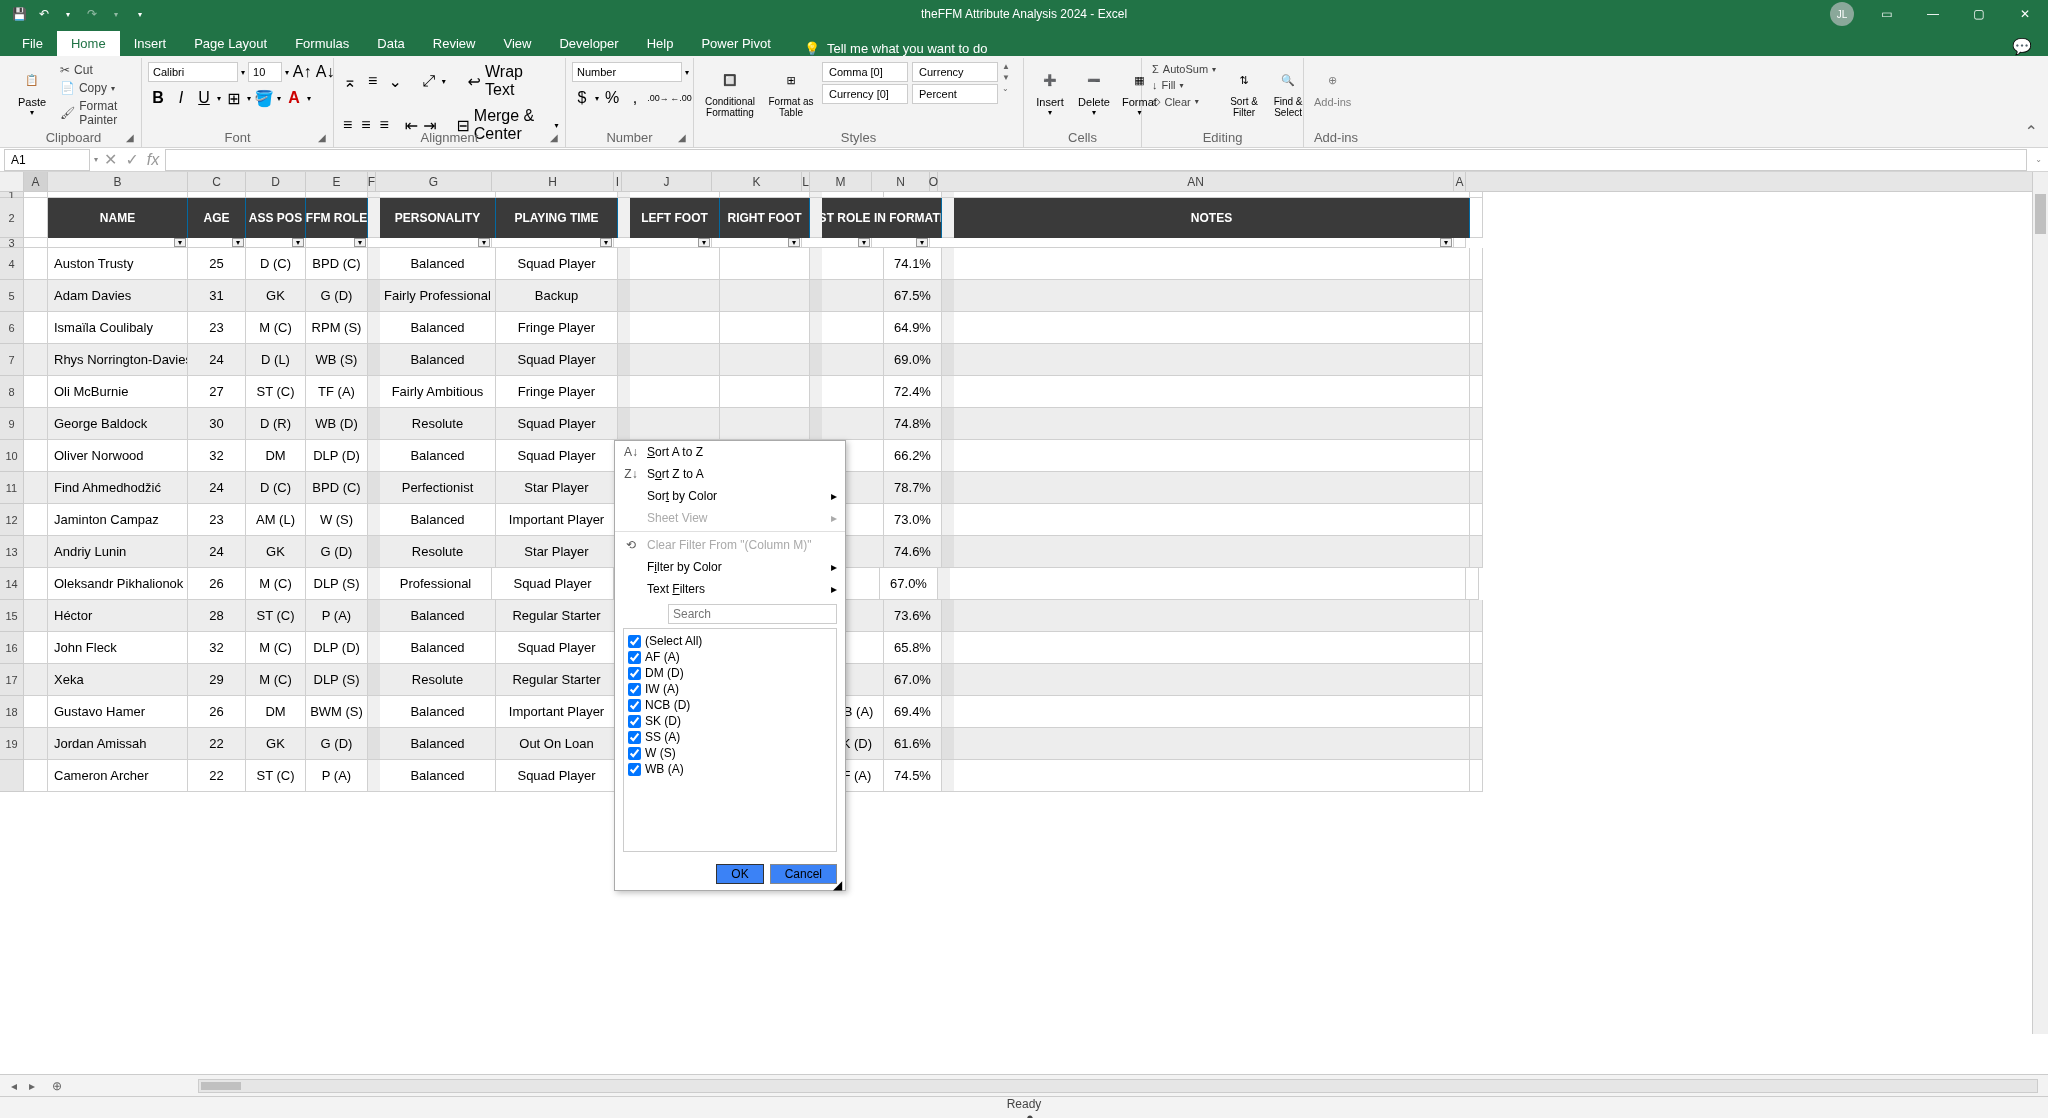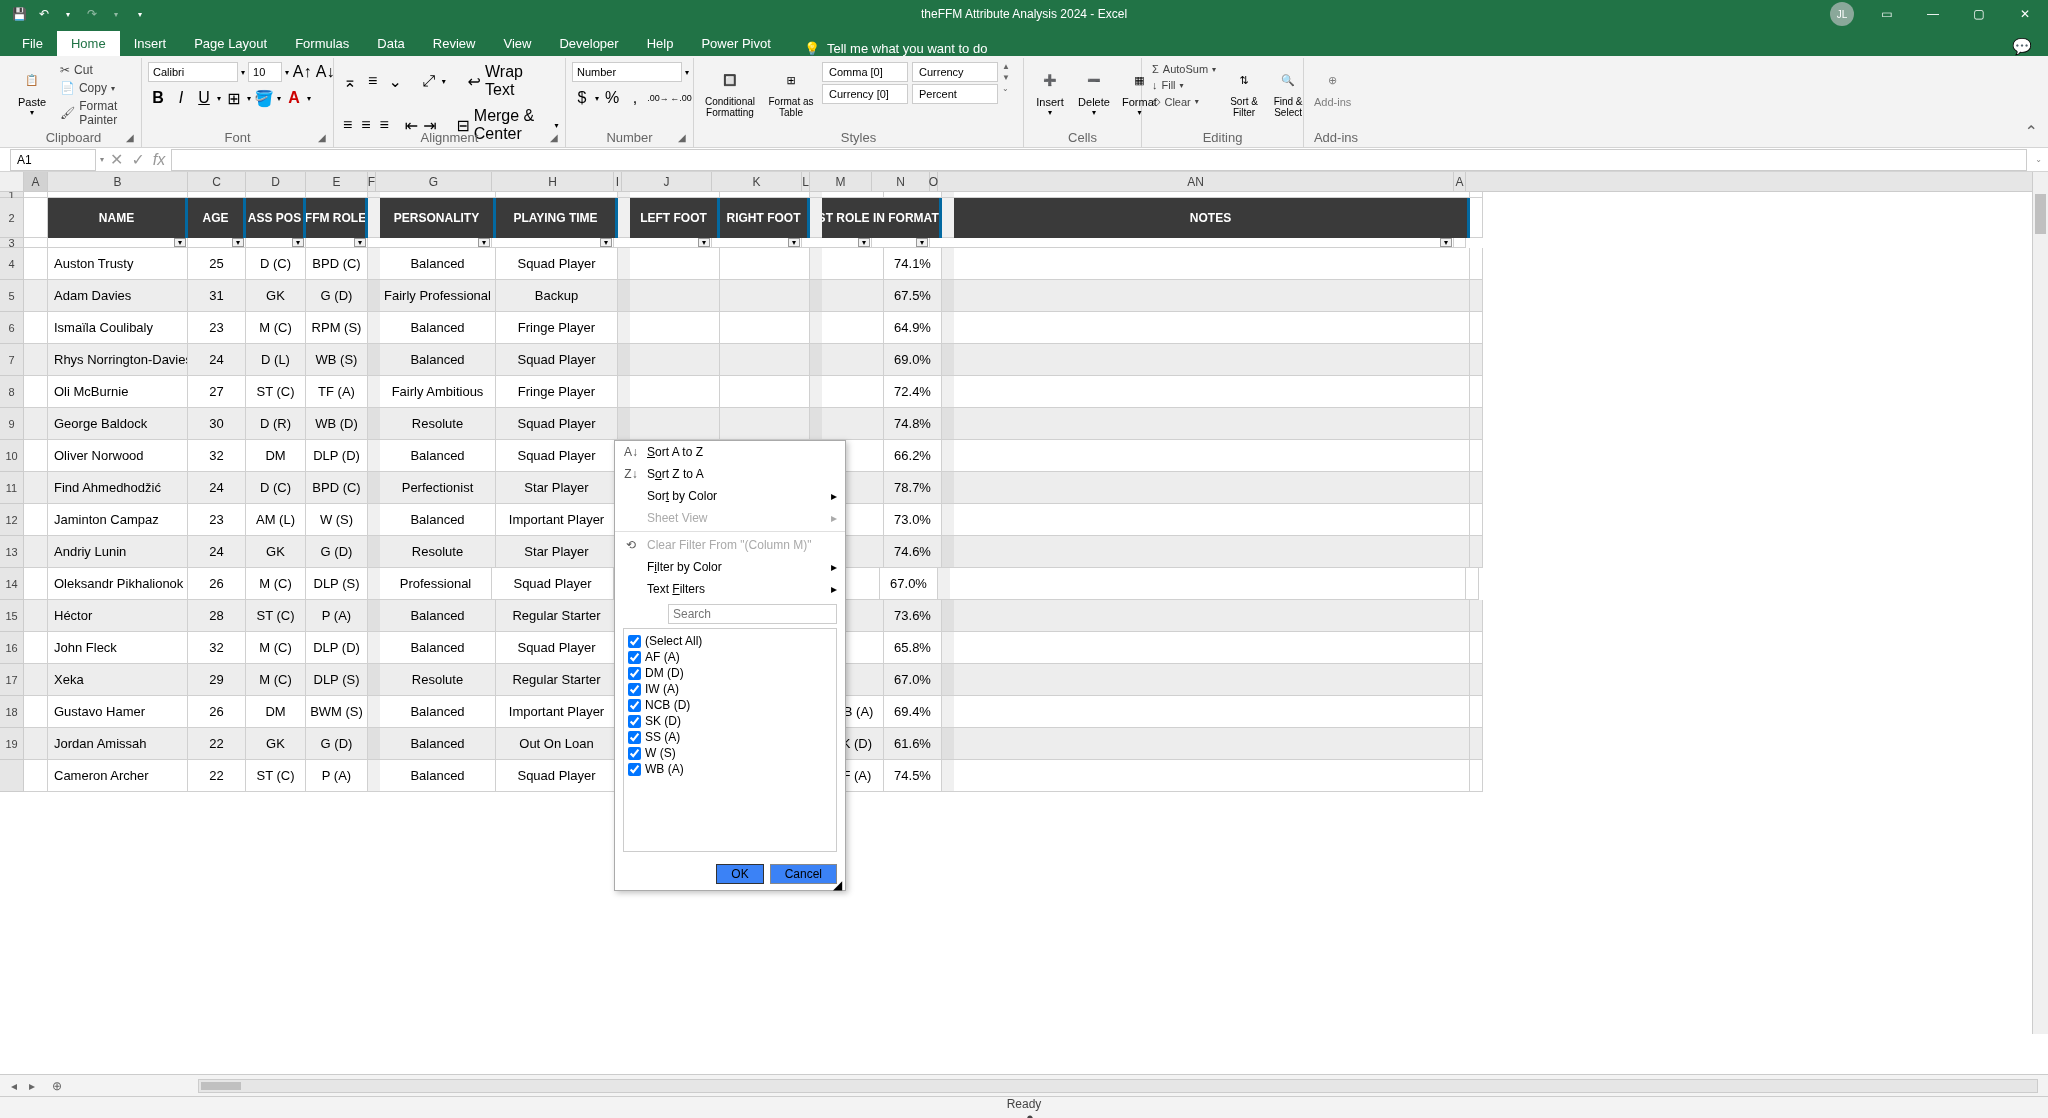--- a/index.html
+++ b/index.html
@@ -34,39 +34,39 @@
 .font-name-box { background:#fff; border:1px solid #ccc; width:90px; height:20px; font-size:11px; padding:0 4px; display:flex; align-items:center; }
 .font-size-box { background:#fff; border:1px solid #ccc; width:34px; height:20px; font-size:11px; padding:0 4px; display:flex; align-items:center; }
 .rb-btn { width: 20px; height: 20px; display:flex; align-items:center; justify-content:center; cursor:pointer; border:1px solid transparent;}
 .dropdown-box { background:#fff; border:1px solid #ccc; height:20px; width:110px; font-size:11px; padding:0 4px; display:flex; align-items:center; }
 .style-gallery { display:flex; flex-direction:column; gap:2px; }
 .style-item { border:1px solid #ccc; background:#fff; width:86px; height:20px; font-size:11px; display:flex; align-items:center; padding:0 6px; cursor:pointer;}
 .dialog-launcher { position:absolute; bottom:3px; right:3px; width:12px; height:12px; font-size:10px; color:#666; cursor:pointer;}
 .collapse-ribbon{position:absolute; right:10px; bottom:6px; cursor:pointer; color:#666;}
 
 
-.formula-bar { height: 24px; display: flex; align-items: center; border-bottom: 1px solid #d4d4d4; background:#fff;padding-left:6px; }
+.formula-bar { height: 24px; display: flex; align-items: center; border-bottom: 1px solid #d4d4d4; background:#fff; }
 .name-box { width: 86px; height: 22px; border: 1px solid #ccc; margin: 0 4px; padding: 0 6px; font-size: 12px; display:flex; align-items:center; }
 .fx-area { display:flex; align-items:center; gap:8px; padding:0 6px; color:#999; }
 .formula-input { flex:1; height:22px; border:1px solid #ccc; margin-right:8px; padding:0 4px; }
 
 
 .col-headers { display: flex; height: 20px; background: #e6e6e6; border-bottom: 1px solid #ccc; font-size: 12px; position:relative;}
 .select-all-corner { width: 24px; border-right:1px solid #ccc; background:#f0f0f0; }
 .col-hdr { border-right: 1px solid #ccc; display:flex; align-items:center; justify-content:center; color:#444; }
 .col-hdr.active { background:#d2d2d2; }
 .vscroll-top{position:absolute; right:0; width:16px; height:20px; background:#f0f0f0; border-left:1px solid #ccc;}
 
 
 .grid-area { position: relative; height: 842px; overflow: hidden; }
 .grid-rows { position: absolute; left: 0; top: 0; right: 16px; }
 .row { display: flex; height: 32px; }
 .row-hdr { width: 24px; background: #e6e6e6; border-right:1px solid #ccc; border-bottom:1px solid #ccc; display:flex; align-items:center; justify-content:center; font-size:11px; color:#444;}
 .cell { border-right: 1px solid #d0d0d0; border-bottom: 1px solid #d0d0d0; display:flex; align-items:center; padding:0 6px; font-size: 13px; overflow:hidden; white-space:nowrap; }
-.hdr-cell { background: #3a3a3a; color: #fff; font-weight: 600; justify-content: center; font-size:12px; text-align:right; line-height:1.2; border-right:3px solid #0369a1; border-bottom:none;}
+.hdr-cell { background: #3a3a3a; color: #fff; font-weight: 600; justify-content: center; font-size:12px; text-align:right; line-height:1.2; border-right:1px solid #0369a1; border-bottom:none;}
 .center { justify-content: center; }
 .separator-col { background: #f0f0f0; border-right:none; border-bottom:1px solid #d0d0d0;}
 .gray-row .cell{ background:#ededed;}
 .gray-row .separator-col{background:#e0e0e0;}
 .filter-row { height: 10px; }
 .filter-row .cell{ background:#fff; padding:0; position:relative;}
 .filter-arrow{ position:absolute; right:1px; top:0; width:12px; height:9px; border:1px solid #999; background:#f0f0f0; font-size:8px; display:flex; align-items:center; justify-content:center; cursor:pointer;}
 .vscroll{position:absolute; right:0; top:0; width:16px; bottom:0; background:#f0f0f0; border-left:1px solid #ccc;}
 .vscroll-thumb{position:absolute; top:2px; left:2px; right:2px; height:40px; background:#c0c0c0;}
 

